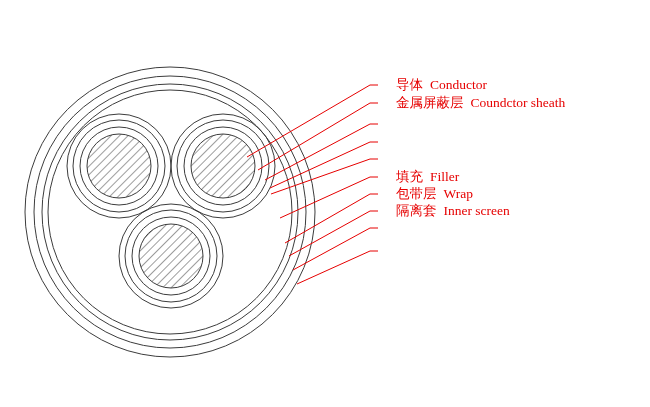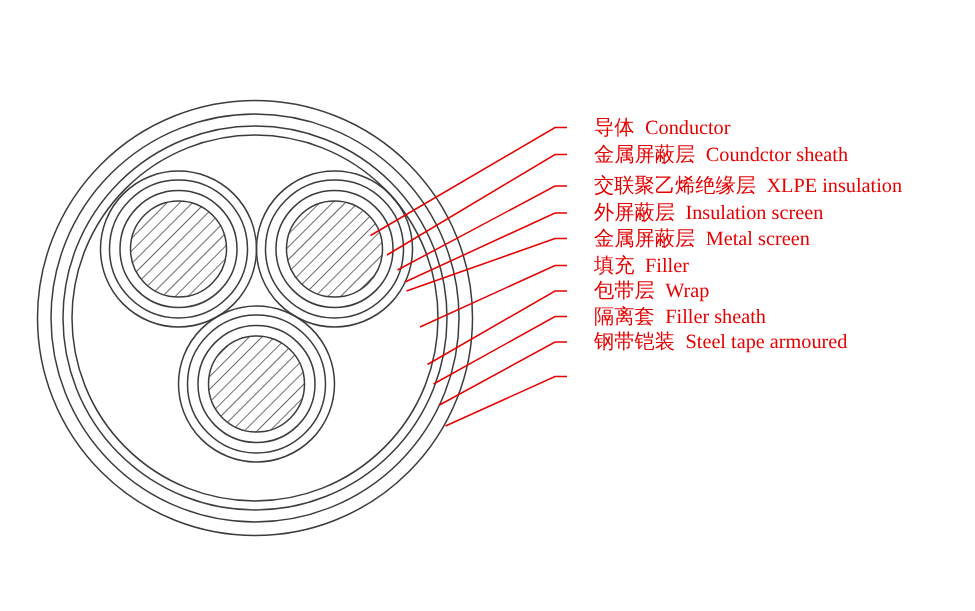--- a/index.html
+++ b/index.html
@@ -95,36 +95,24 @@
     </g>
   </svg>
 
   <div class="labels">
     <div class="label" style="top:76px">
       <span class="zh">导体</span><span class="en">Conductor</span>
     </div>
     <div class="label" style="top:94px">
       <span class="zh">金属屏蔽层</span><span class="en">Coundctor sheath</span>
     </div>
-    <div class="label" style="top:115px">
-      <span class="zh">交联聚乙烯绝缘层</span><span class="en">XLPE insulation</span>
-    </div>
-    <div class="label" style="top:133px">
-      <span class="zh">外屏蔽层</span><span class="en">Insulation screen</span>
-    </div>
-    <div class="label" style="top:150px">
-      <span class="zh">金属屏蔽层</span><span class="en">Metal screen</span>
-    </div>
     <div class="label" style="top:168px">
       <span class="zh">填充</span><span class="en">Filler</span>
     </div>
     <div class="label" style="top:185px">
       <span class="zh">包带层</span><span class="en">Wrap</span>
     </div>
     <div class="label" style="top:202px">
-      <span class="zh">隔离套</span><span class="en">Filler sheath</span>
-    </div>
-    <div class="label" style="top:219px">
-      <span class="zh">钢带铠装</span><span class="en">Steel tape armoured</span>
+      <span class="zh">隔离套</span><span class="en">Inner screen</span>
     </div>
   </div>
 
 </div>
 
 </body></html>

